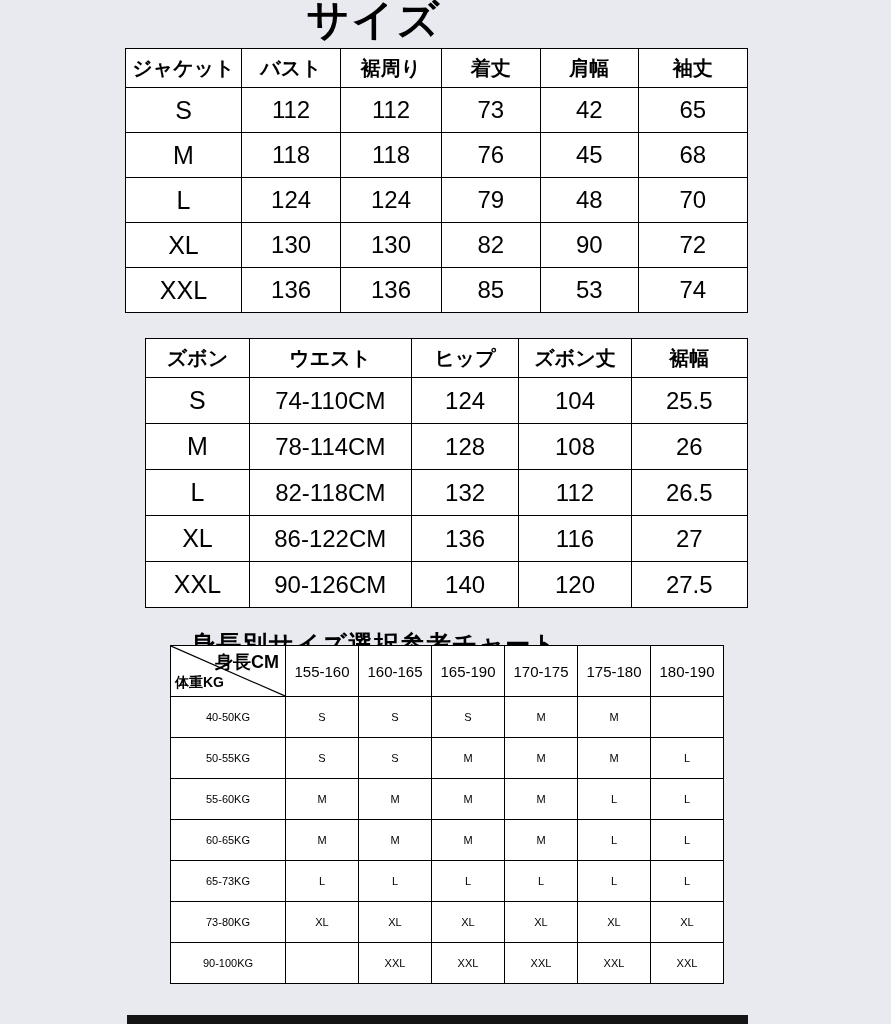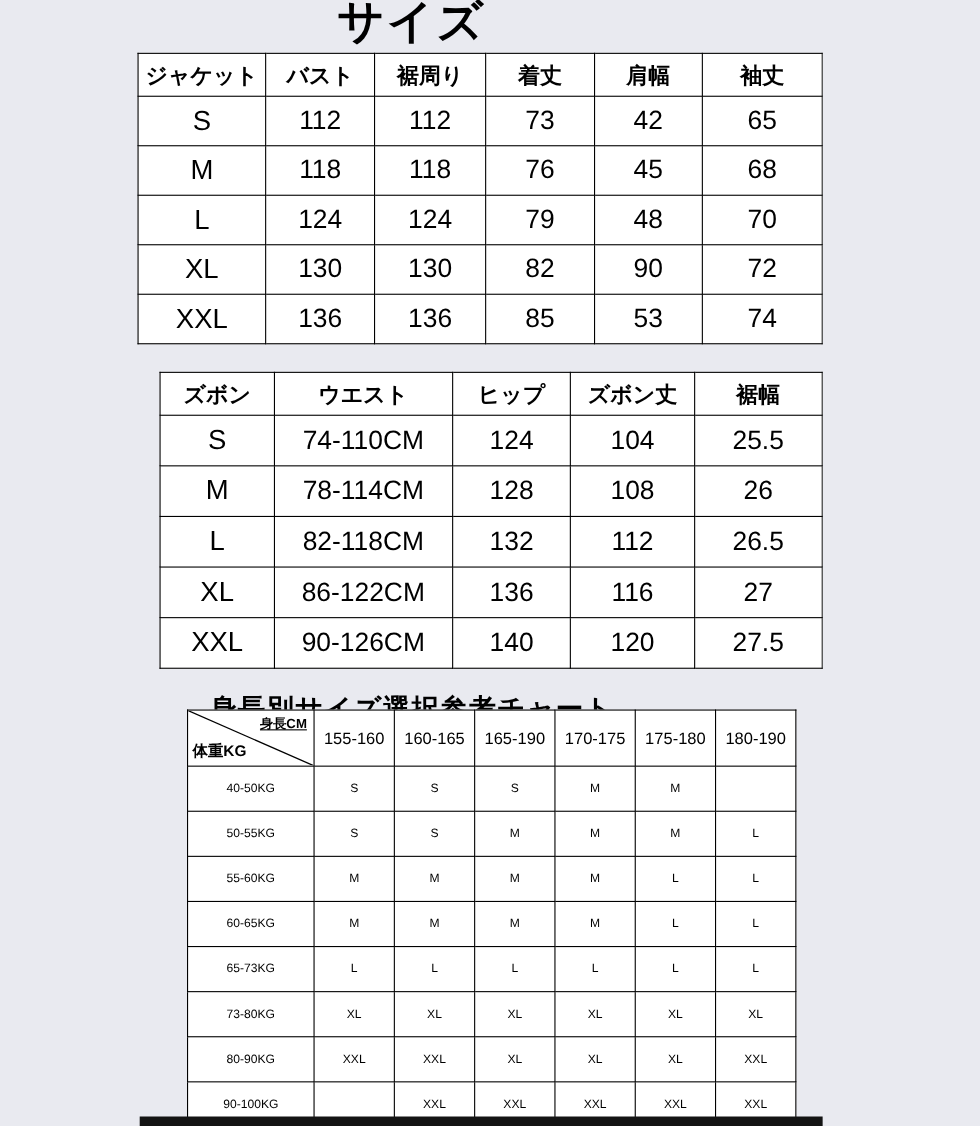--- a/index.html
+++ b/index.html
@@ -57,21 +57,21 @@
     letter-spacing: 1px;
     margin-top: 28px;
   }
   .chart-table { left: 170px; top: 645px; }
   .chart-table th { height: 50px; font-size: 15px; font-weight: 400; }
   .chart-table td { height: 40px; font-size: 11px; font-weight: 400; }
   .corner-cell { position: relative; }
   .corner-cell svg { position: absolute; left: 0; top: 0; width: 100%; height: 100%; display: block; }
   .corner-top {
     position: absolute; top: 4px; right: 6px;
-    font-size: 12px; font-weight: bold; text-decoration: underline;
+    font-size: 18px; font-weight: bold;
   }
   .corner-bottom {
     position: absolute; bottom: 4px; left: 4px;
     font-size: 14px; font-weight: bold;
   }
   .bottom-bar {
     position: absolute;
     left: 127px; right: 0; bottom: 0;
     height: 9px;
     background: #141414;
@@ -281,29 +281,20 @@
         <tr>
           <td>73-80KG</td>
           <td>XL</td>
           <td>XL</td>
           <td>XL</td>
           <td>XL</td>
           <td>XL</td>
           <td>XL</td>
         </tr>
         <tr>
-          <td>80-90KG</td>
-          <td>XXL</td>
-          <td>XXL</td>
-          <td>XL</td>
-          <td>XL</td>
-          <td>XL</td>
-          <td>XXL</td>
-        </tr>
-        <tr>
           <td>90-100KG</td>
           <td></td>
           <td>XXL</td>
           <td>XXL</td>
           <td>XXL</td>
           <td>XXL</td>
           <td>XXL</td>
         </tr>
       </tbody>
   </table>

